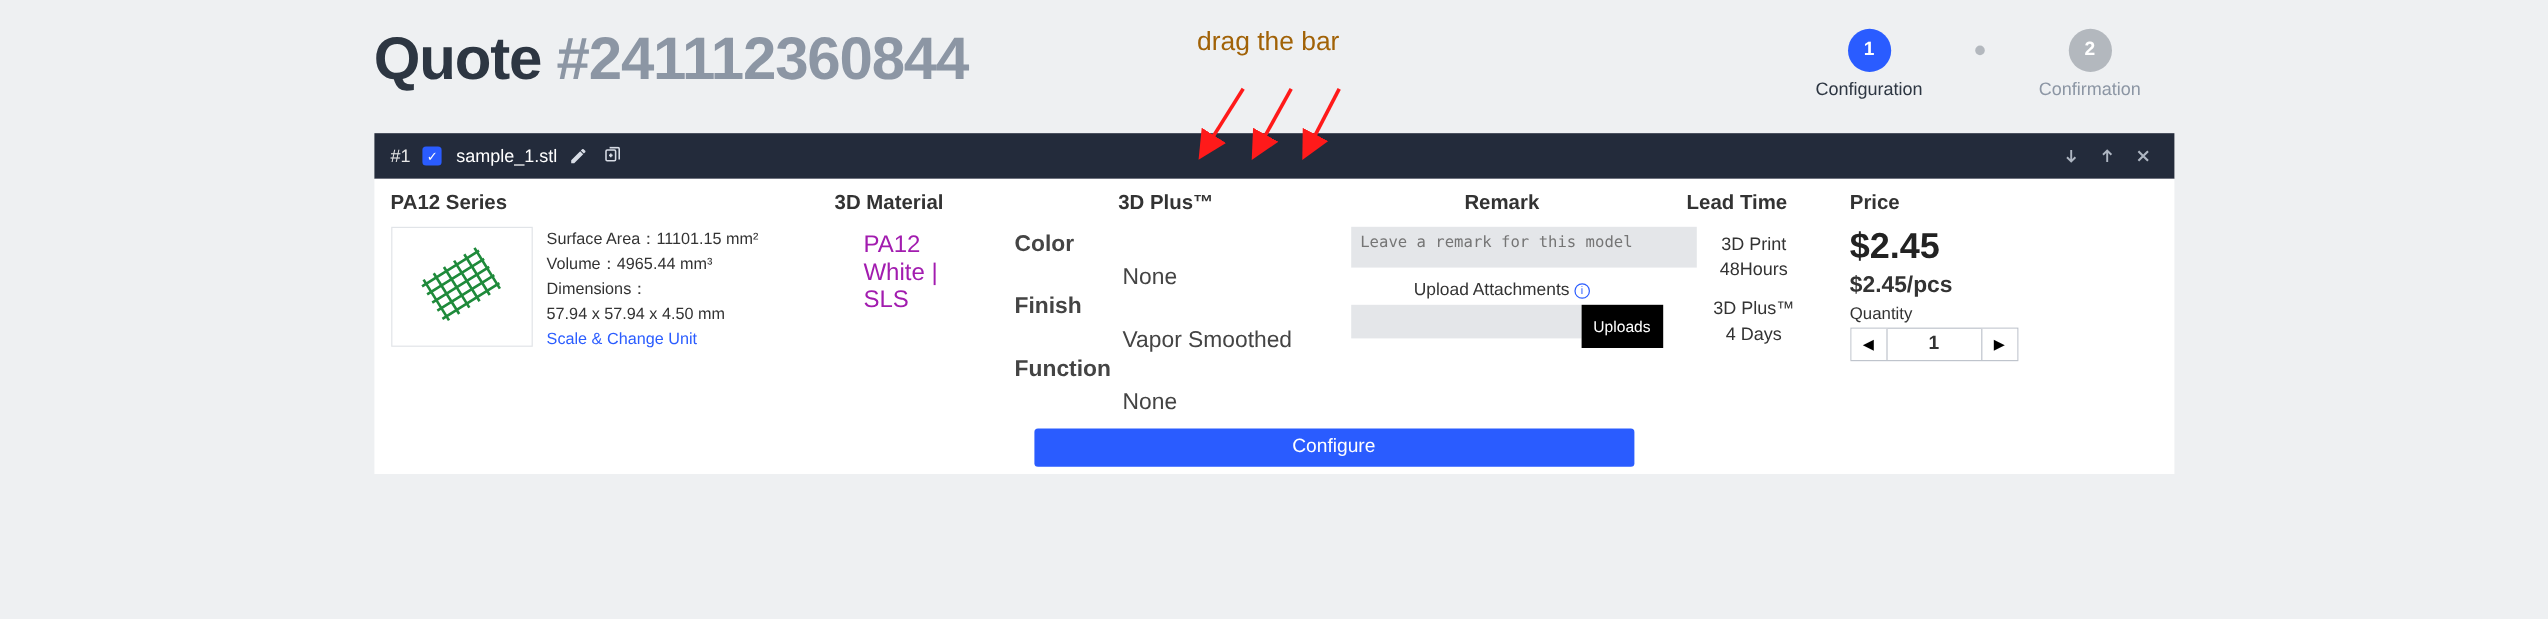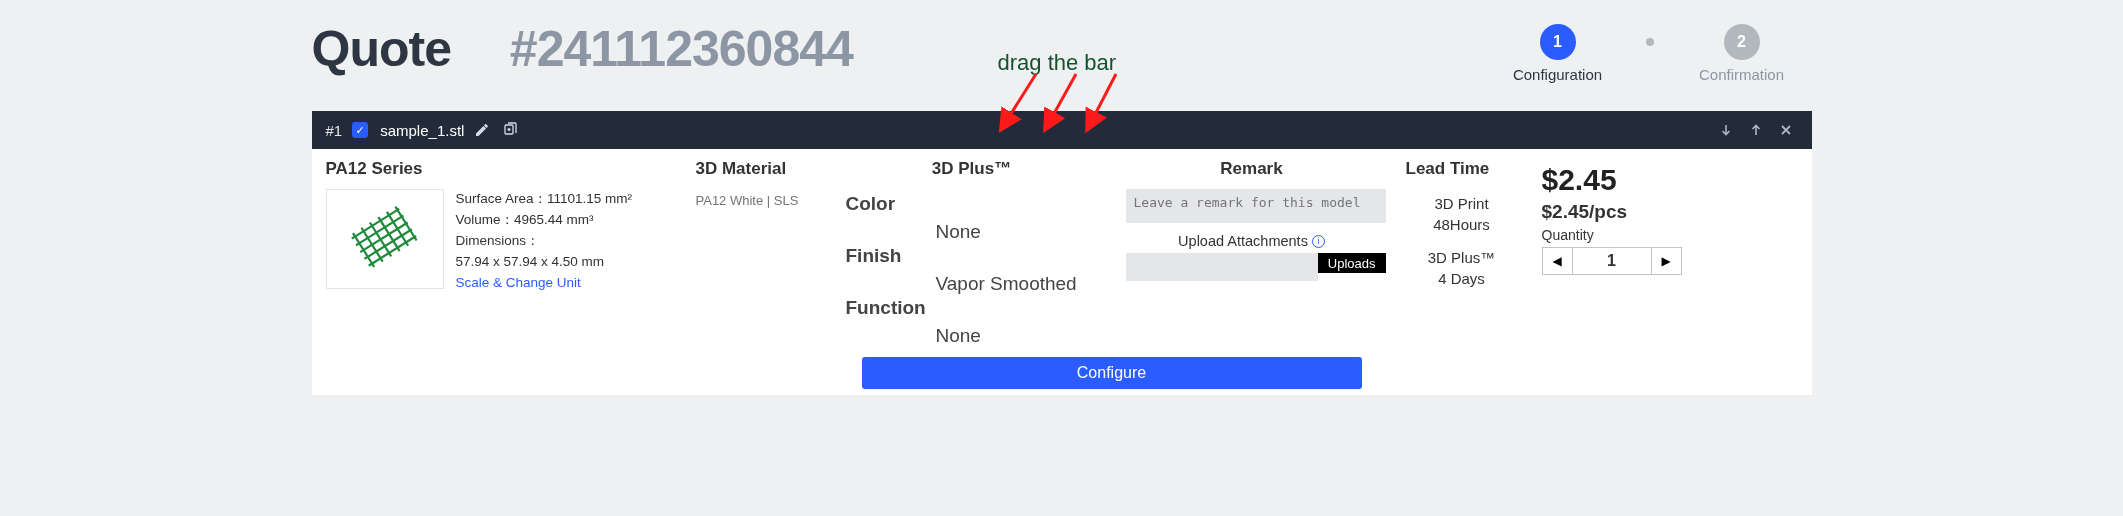--- a/index.html
+++ b/index.html
@@ -24,21 +24,20 @@
 
   .quote-title {
     font-size: 50px;
     font-weight: 800;
     color: #2d3642;
     letter-spacing: -1px;
   }
   .quote-title .qnum {
     color: #8c96a4;
     font-weight: 800;
-    margin-left: 46px;
   }
 
   .steps {
     display: flex;
     align-items: flex-start;
     gap: 0;
     padding-top: 4px;
   }
   .step {
     display: flex;
@@ -66,22 +65,22 @@
     width: 8px;
     height: 8px;
     background: #b3b8be;
     border-radius: 50%;
     margin: 14px 18px 0;
   }
 
   .annotation {
     position: absolute;
     left: 710px;
-    top: 50px;
-    color: #14532d;
+    top: 22px;
+    color: #a16207;
     font-size: 22px;
     font-weight: 400;
     pointer-events: none;
   }
   .arrows-wrap {
     position: absolute;
     left: 700px;
     top: 68px;
     pointer-events: none;
   }
@@ -155,35 +154,35 @@
   }
   .specs {
     font-size: 13.5px;
     line-height: 1.55;
     color: #333;
   }
   .specs .lbl { display:inline; }
   .specs .val { display:inline; }
   .scale-link { color: #2a5cff; cursor: pointer; }
 
-  .material-val { font-size: 13px; margin-top: 8px; color: #737373; }
+  .material-val { font-size: 20px; margin-top: 8px; color: #a21caf; margin-left: 24px; }
 
   .plus-table {
     display: grid;
     grid-template-columns: 90px 1fr;
     font-size: 19px;
     row-gap: 2px;
     text-align: left;
     margin-top: 8px;
   }
   .plus-table .k { font-weight: 600; color: #444; }
   .plus-table .v { color: #444; margin-top: 28px; }
 
   .remark-area {
-    width: 260px;
+    width: 288px;
     height: 34px;
     resize: none;
     border: none;
     background: #e4e6e9;
     font-size: 13px;
     padding: 6px 8px;
     color: #666;
     margin-top: 4px;
   }
   .upload-lbl {
@@ -200,21 +199,21 @@
     font-size:9px; color:#2a5cff;
   }
   .upload-row {
     display:flex; margin-top:4px; width:260px; margin-left:auto; margin-right:auto;
   }
   .upload-field {
     flex:1; height:28px; background:#e4e6e9; border:none;
   }
   .upload-btn {
     background:#000; color:#fff; border:none; font-size:13px;
-    padding: 0 10px; height:20px; cursor:pointer;
+    padding: 0 10px; height:36px; cursor:pointer;
   }
 
   .lead-block { font-size:15px; margin-top:8px; line-height:1.4; text-align:center; }
   .lead-l1 { color:#333; }
   .lead-l2 { color:#333; margin-bottom:12px; }
 
   .price {
     font-size: 30px; font-weight: 800; color:#222; margin-top:4px;
   }
   .price-sub { font-size: 19px; font-weight:600; margin-top:4px; }
@@ -390,20 +389,21 @@
       <div class="col-hd" style="text-align:left">Lead Time</div>
       <div class="lead-block">
         <div class="lead-l1">3D Print</div>
         <div class="lead-l2">48Hours</div>
         <div class="lead-l1">3D Plus™</div>
         <div class="lead-l1">4 Days</div>
       </div>
     </div>
 
     <div class="col c6">
+      <div class="col-hd">Price</div>
       <div class="price">$2.45</div>
       <div class="price-sub">$2.45/pcs</div>
       <div class="qty-lbl">Quantity</div>
       <div class="qty-stepper">
         <button>◀</button>
         <div class="qty-val">1</div>
         <button>▶</button>
       </div>
     </div>
 

